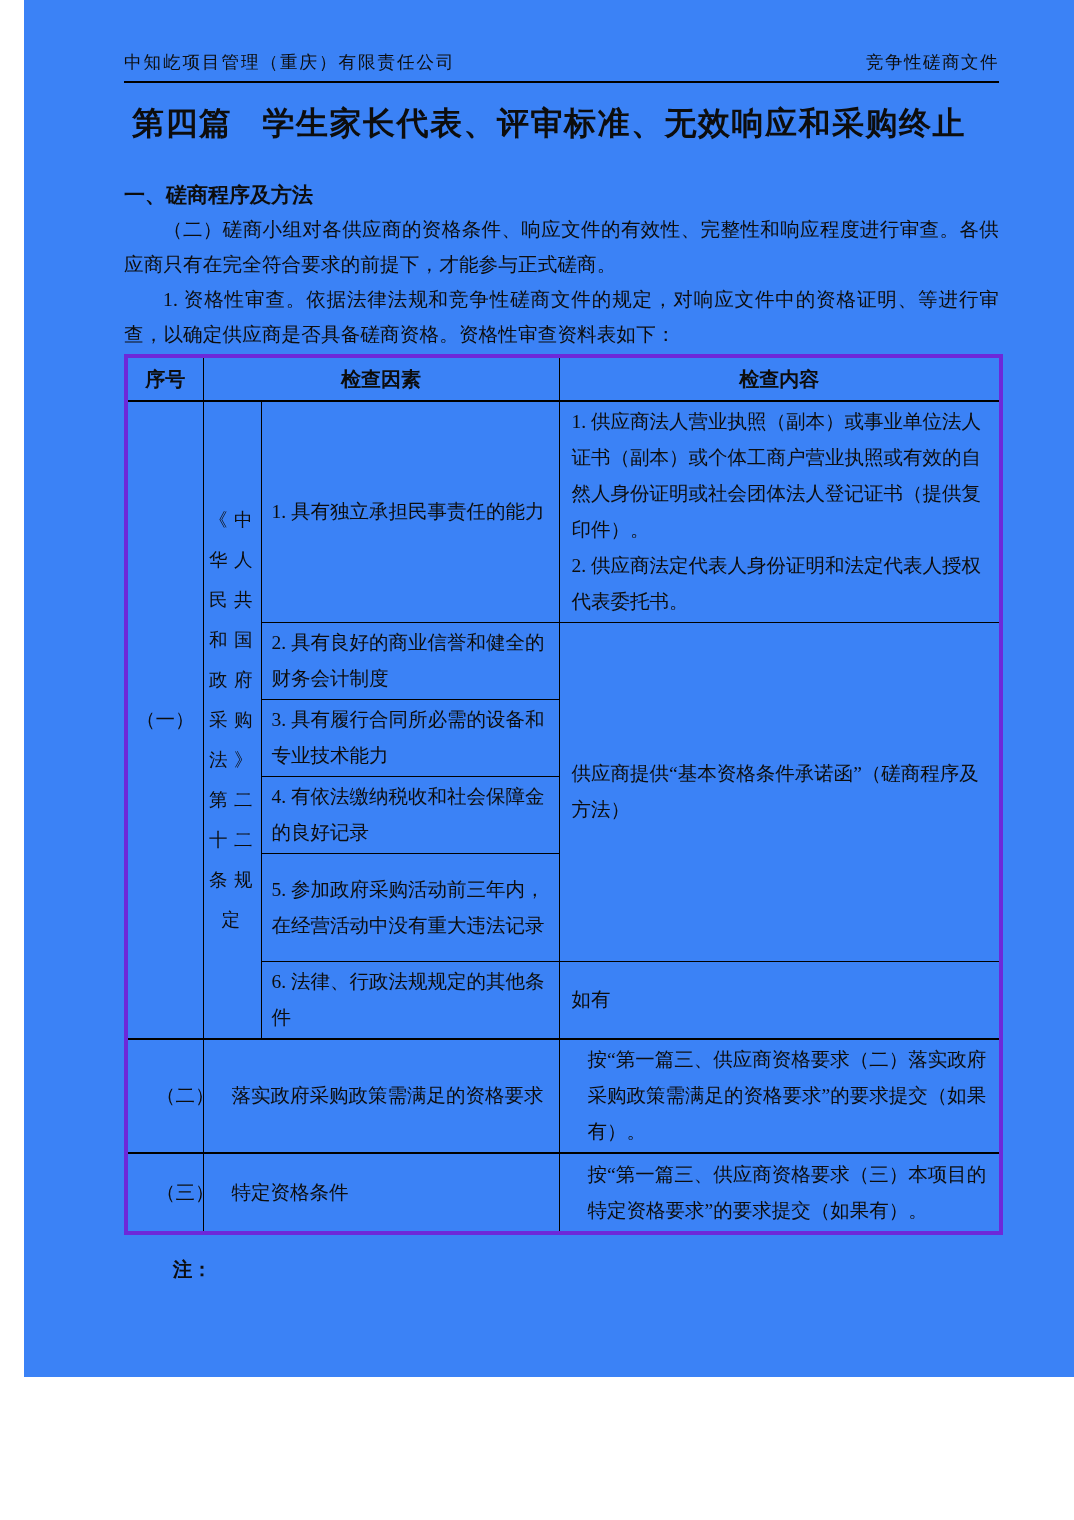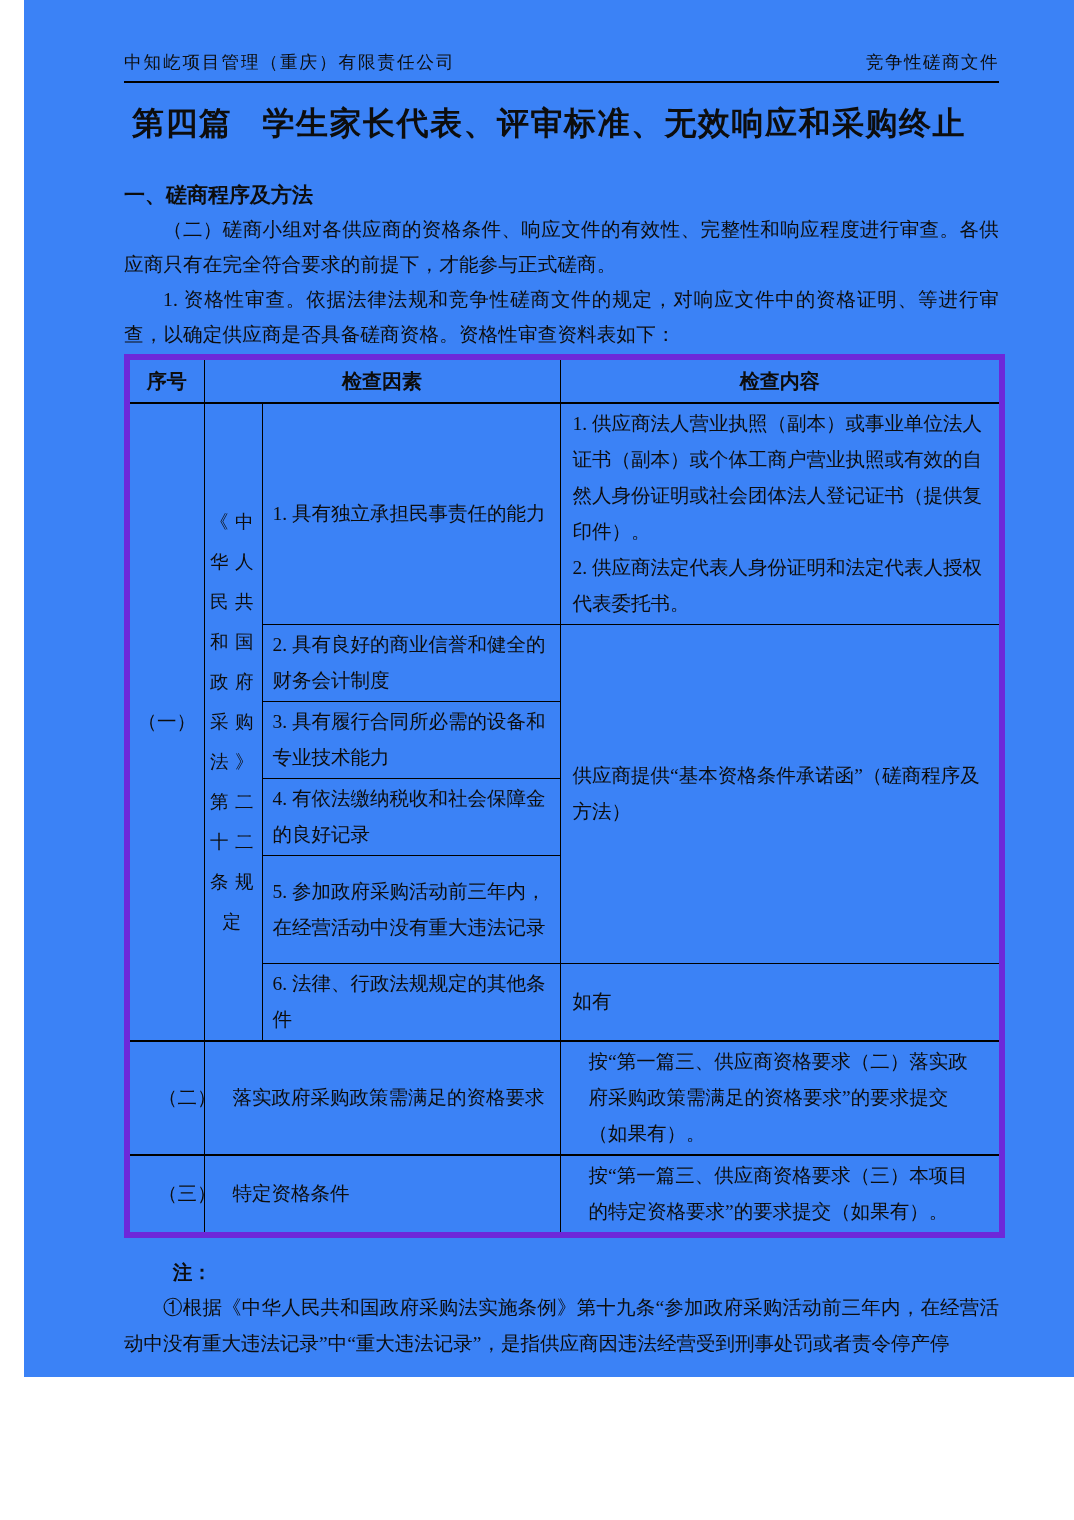--- a/index.html
+++ b/index.html
@@ -58,21 +58,21 @@
     line-height: 35px;
     text-align: justify;
     text-indent: 2em;
     letter-spacing: 0.2px;
   }
   
   .review-table {
     width: 875px;
     margin-top: 2px;
     border-collapse: collapse;
-    border: 6px solid #6d28d9;
+    border: 4px solid #6d28d9;
     table-layout: fixed;
   }
   .review-table th, .review-table td {
     border: 1px solid #000;
     font-size: 19.5px;
     line-height: 36px;
     padding: 2px 10px;
     vertical-align: middle;
   }
   .review-table th {
@@ -205,18 +205,17 @@
         </tr>
         <tr class="rm">
           <td class="idx">（三）</td>
           <td class="factor" colspan="2">特定资格条件</td>
           <td class="content-cell">按“第一篇三、供应商资格要求（三）本项目的特定资格要求”的要求提交（如果有）。</td>
         </tr>
       </tbody>
     </table>
 
     <p class="note-label">注：</p>
-    <p class="note-p">①根据《中华人民共和国政府采购法实施条例》第十九条“参加政府采购活动前三年内，在经营活动中没有重大违法记录”中“重大违法记录”，是指供应商因违法经营受到刑事处罚或者责令停产停</p>
 
   </div>
 
   <div class="footer">12</div>
 </div>
 
 </body></html>

